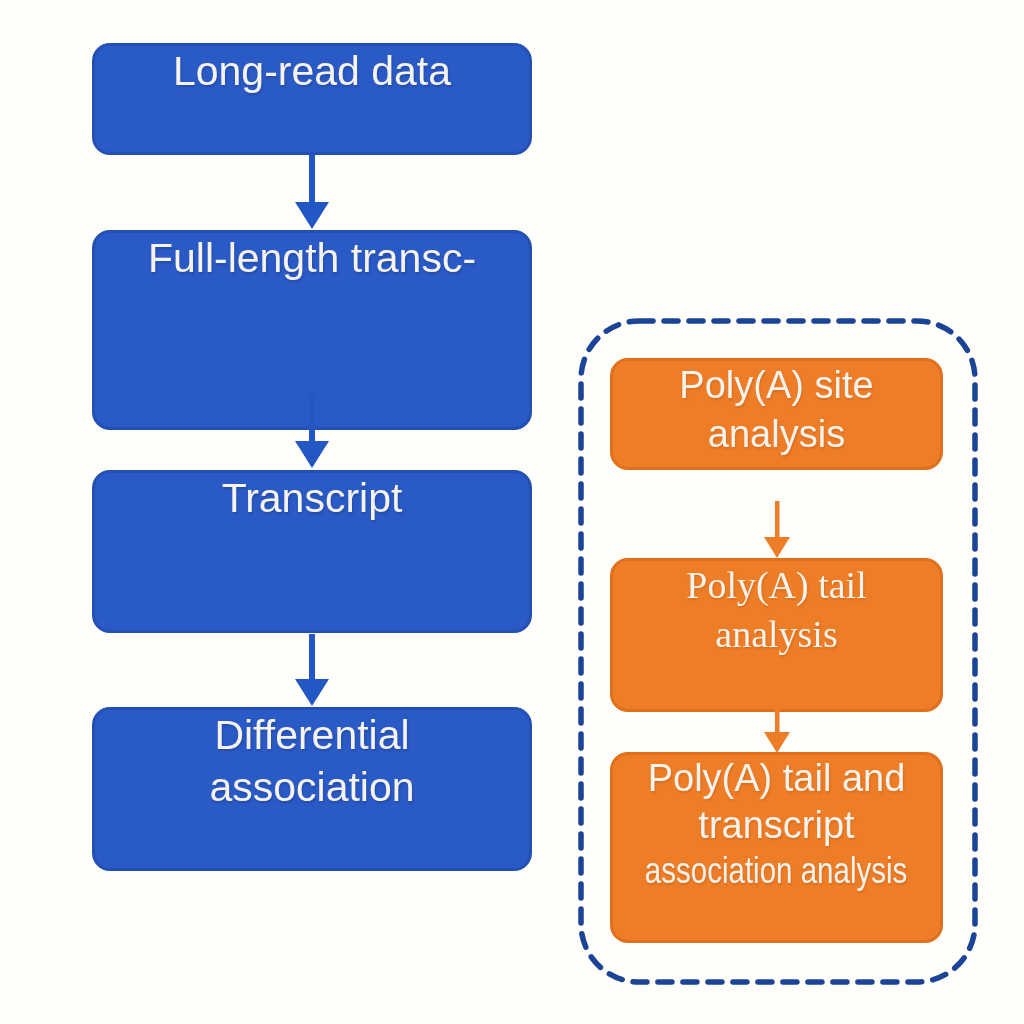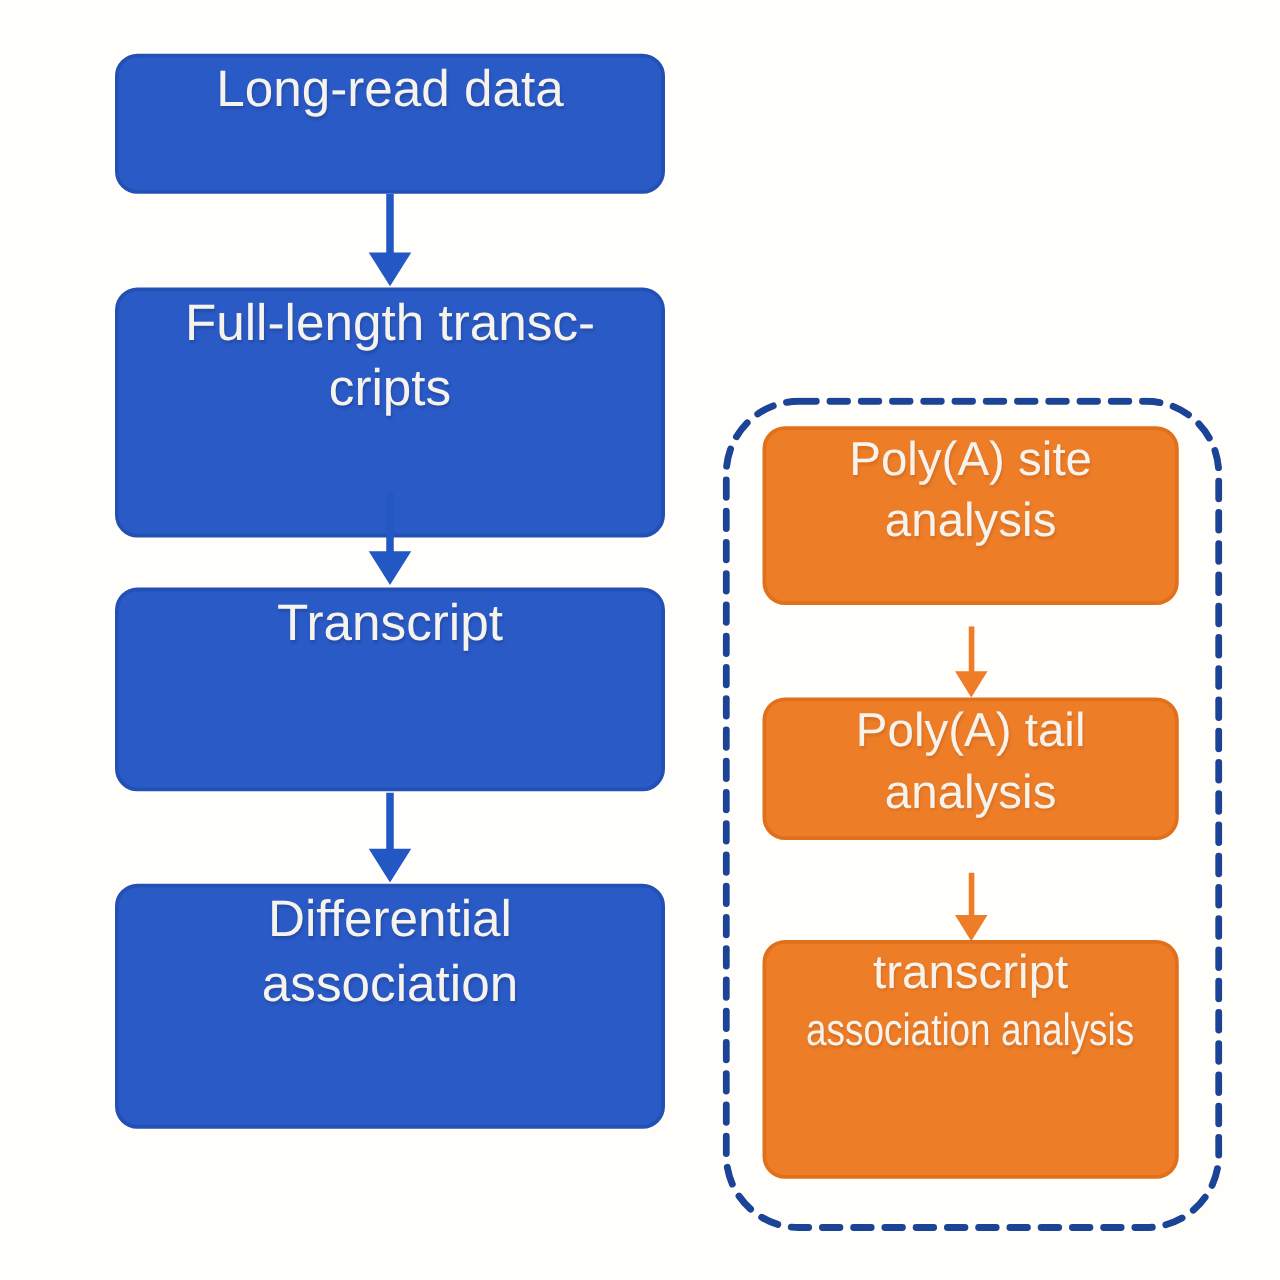--- a/index.html
+++ b/index.html
@@ -76,64 +76,64 @@
     <span class="box-line">Long-read data</span>
   </div>
 
   <svg class="arrow blue-arrow" style="left:294px;top:155px;" width="36" height="74" viewBox="0 0 36 74">
     <rect x="15" y="0" width="6" height="49" fill="currentColor"></rect>
     <polygon points="1,47 35,47 18,74" fill="currentColor"></polygon>
   </svg>
 
   <div class="flow-box blue-box" style="top:230px;height:200px;">
     <span class="box-line">Full-length transc-</span>
-    <span class="box-line">cripts</span>
   </div>
 
   <svg class="arrow blue-arrow" style="left:294px;top:394px;" width="36" height="74" viewBox="0 0 36 74">
     <rect x="15" y="0" width="6" height="49" fill="currentColor"></rect>
     <polygon points="1,47 35,47 18,74" fill="currentColor"></polygon>
   </svg>
 
   <div class="flow-box blue-box" style="top:470px;height:163px;">
     <span class="box-line">Transcript</span>
   </div>
 
   <svg class="arrow blue-arrow" style="left:294px;top:634px;" width="36" height="72" viewBox="0 0 36 72">
     <rect x="15" y="0" width="6" height="47" fill="currentColor"></rect>
     <polygon points="1,45 35,45 18,72" fill="currentColor"></polygon>
   </svg>
 
-  <div class="flow-box blue-box" style="top:707px;height:196px;">
+  <div class="flow-box blue-box" style="top:707px;height:164px;">
     <span class="box-line">Differential</span>
     <span class="box-line">association</span>
   </div>
 
   <svg class="dashed-container" width="400" height="667" viewBox="0 0 400 667">
     <rect x="3" y="3" width="394" height="661" rx="58" ry="58" fill="none" stroke="currentColor" stroke-width="5.5" stroke-dasharray="14 11" stroke-linecap="round"></rect>
   </svg>
 
-  <div class="flow-box orange-box" style="top:341px;height:143px;">
+  <div class="flow-box orange-box" style="top:358px;height:112px;">
     <span class="box-line">Poly(A) site</span>
     <span class="box-line">analysis</span>
   </div>
 
   <svg class="arrow orange-arrow" style="left:763px;top:501px;" width="28" height="57" viewBox="0 0 28 57">
     <rect x="12" y="0" width="4.5" height="38" fill="currentColor"></rect>
     <polygon points="1,36 27,36 14,57" fill="currentColor"></polygon>
   </svg>
 
-  <div class="flow-box orange-box" style="top:558px;height:114px;">
+  <div class="flow-box orange-box" style="top:558px;height:154px;font-family:Liberation Serif, serif;">
     <span class="box-line">Poly(A) tail</span>
     <span class="box-line">analysis</span>
   </div>
 
   <svg class="arrow orange-arrow" style="left:763px;top:698px;" width="28" height="55" viewBox="0 0 28 55">
     <rect x="12" y="0" width="4.5" height="36" fill="currentColor"></rect>
     <polygon points="1,34 27,34 14,55" fill="currentColor"></polygon>
   </svg>
 
   <div class="flow-box orange-box" style="top:752px;height:191px;line-height:1.24;">
+    <span class="box-line">Poly(A) tail and</span>
     <span class="box-line">transcript</span>
     <span class="box-line condensed">association analysis</span>
   </div>
 
 </div>
 
 </body></html>

